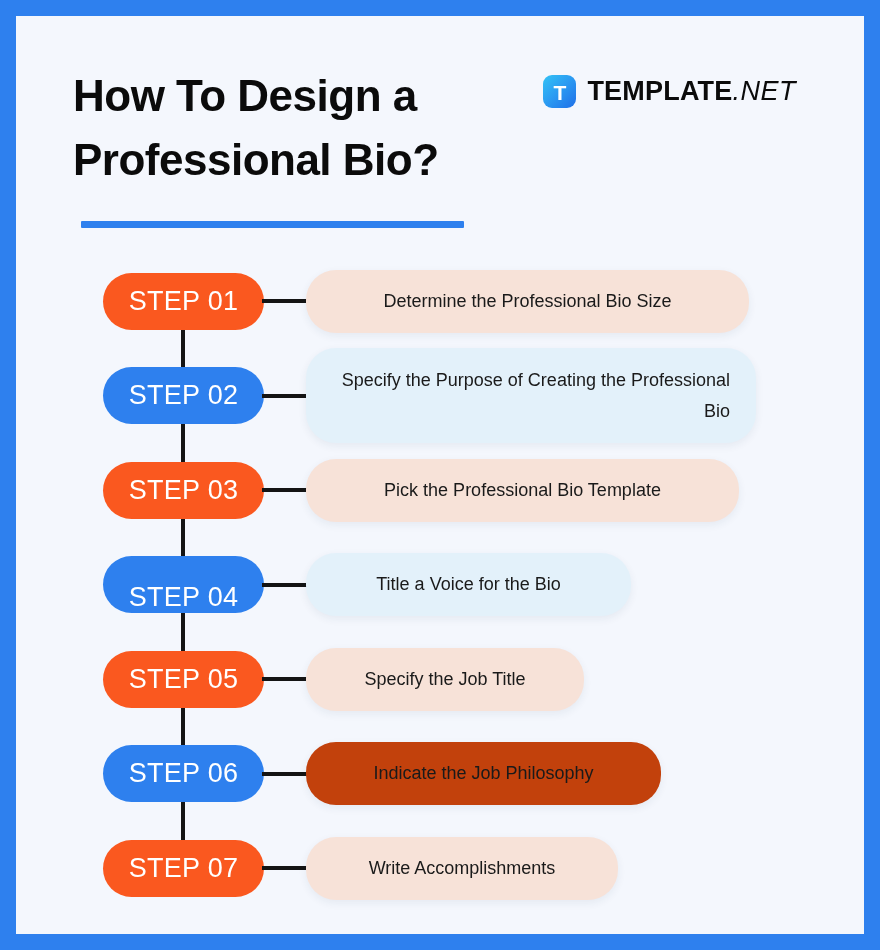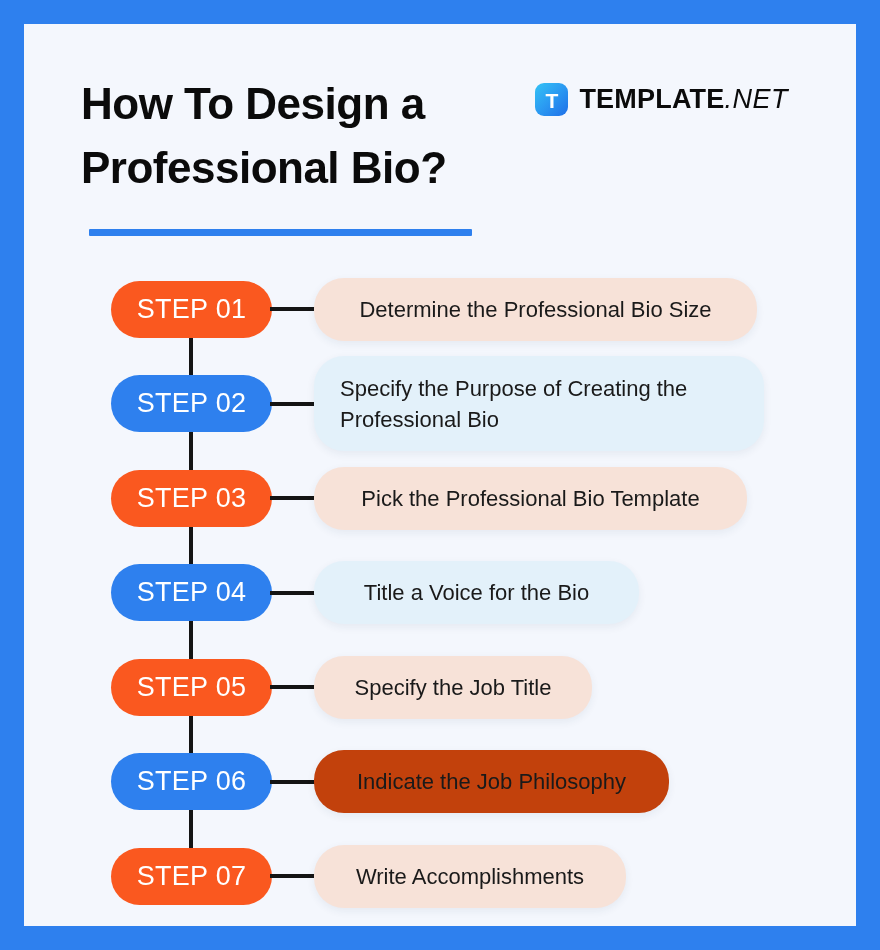--- a/index.html
+++ b/index.html
@@ -12,21 +12,21 @@
     overflow: hidden;
     font-family: "Liberation Sans", "DejaVu Sans", sans-serif;
     background: #ffffff;
   }
   #page {
     position: relative;
     width: 880px;
     height: 950px;
     box-sizing: border-box;
     background: #2e80ee;
-    padding: 24px;
+    padding: 16px;
   }
   #canvas {
     position: relative;
     width: 100%;
     height: 100%;
     background: #f4f7fd;
     box-sizing: border-box;
     overflow: hidden;
   }
 
@@ -141,25 +141,25 @@
     height: 4px;
     background: #141414;
   }
   .label-box {
     position: absolute;
     left: 290px;
     border-radius: 30px;
     display: flex;
     align-items: center;
     justify-content: center;
-    text-align: left;
+    text-align: right;
     box-sizing: border-box;
     padding: 0 26px;
     color: #1a1a1a;
-    font-size: 22px;
+    font-size: 18px;
     line-height: 31px;
     box-shadow: 0 3px 9px rgba(30, 50, 90, 0.07);
   }
   .label-box.peach { background: #f7e2d8; }
   .label-box.ice   { background: #e3f1fa; }
 </style>
 </head>
 <body>
 
 <div id="page">
@@ -206,21 +206,21 @@
         <div class="row" style="top: 0px;">
           <div class="pill orange" style="top: 445.5px; background: rgb(250, 88, 31);">
             <span>STEP 03</span>
           </div>
           <div class="connector" style="top: 472px;"></div>
           <div class="label-box peach" style="background: rgb(247, 226, 216); width: 433px; height: 63px; top: 442.5px;">
             <span>Pick the Professional Bio Template</span>
           </div>
         </div>
         <div class="row" style="top: 0px;">
-          <div class="pill blue" style="top: 540px; background: rgb(46, 128, 238);">
+          <div class="pill blue" style="top: 540px; background: rgb(46, 128, 238); align-items: flex-end;">
             <span>STEP 04</span>
           </div>
           <div class="connector" style="top: 566.5px;"></div>
           <div class="label-box ice" style="background: rgb(227, 241, 250); width: 325px; height: 63px; top: 537px;">
             <span>Title a Voice for the Bio</span>
           </div>
         </div>
         <div class="row" style="top: 0px;">
           <div class="pill orange" style="top: 634.5px; background: rgb(250, 88, 31);">
             <span>STEP 05</span>

